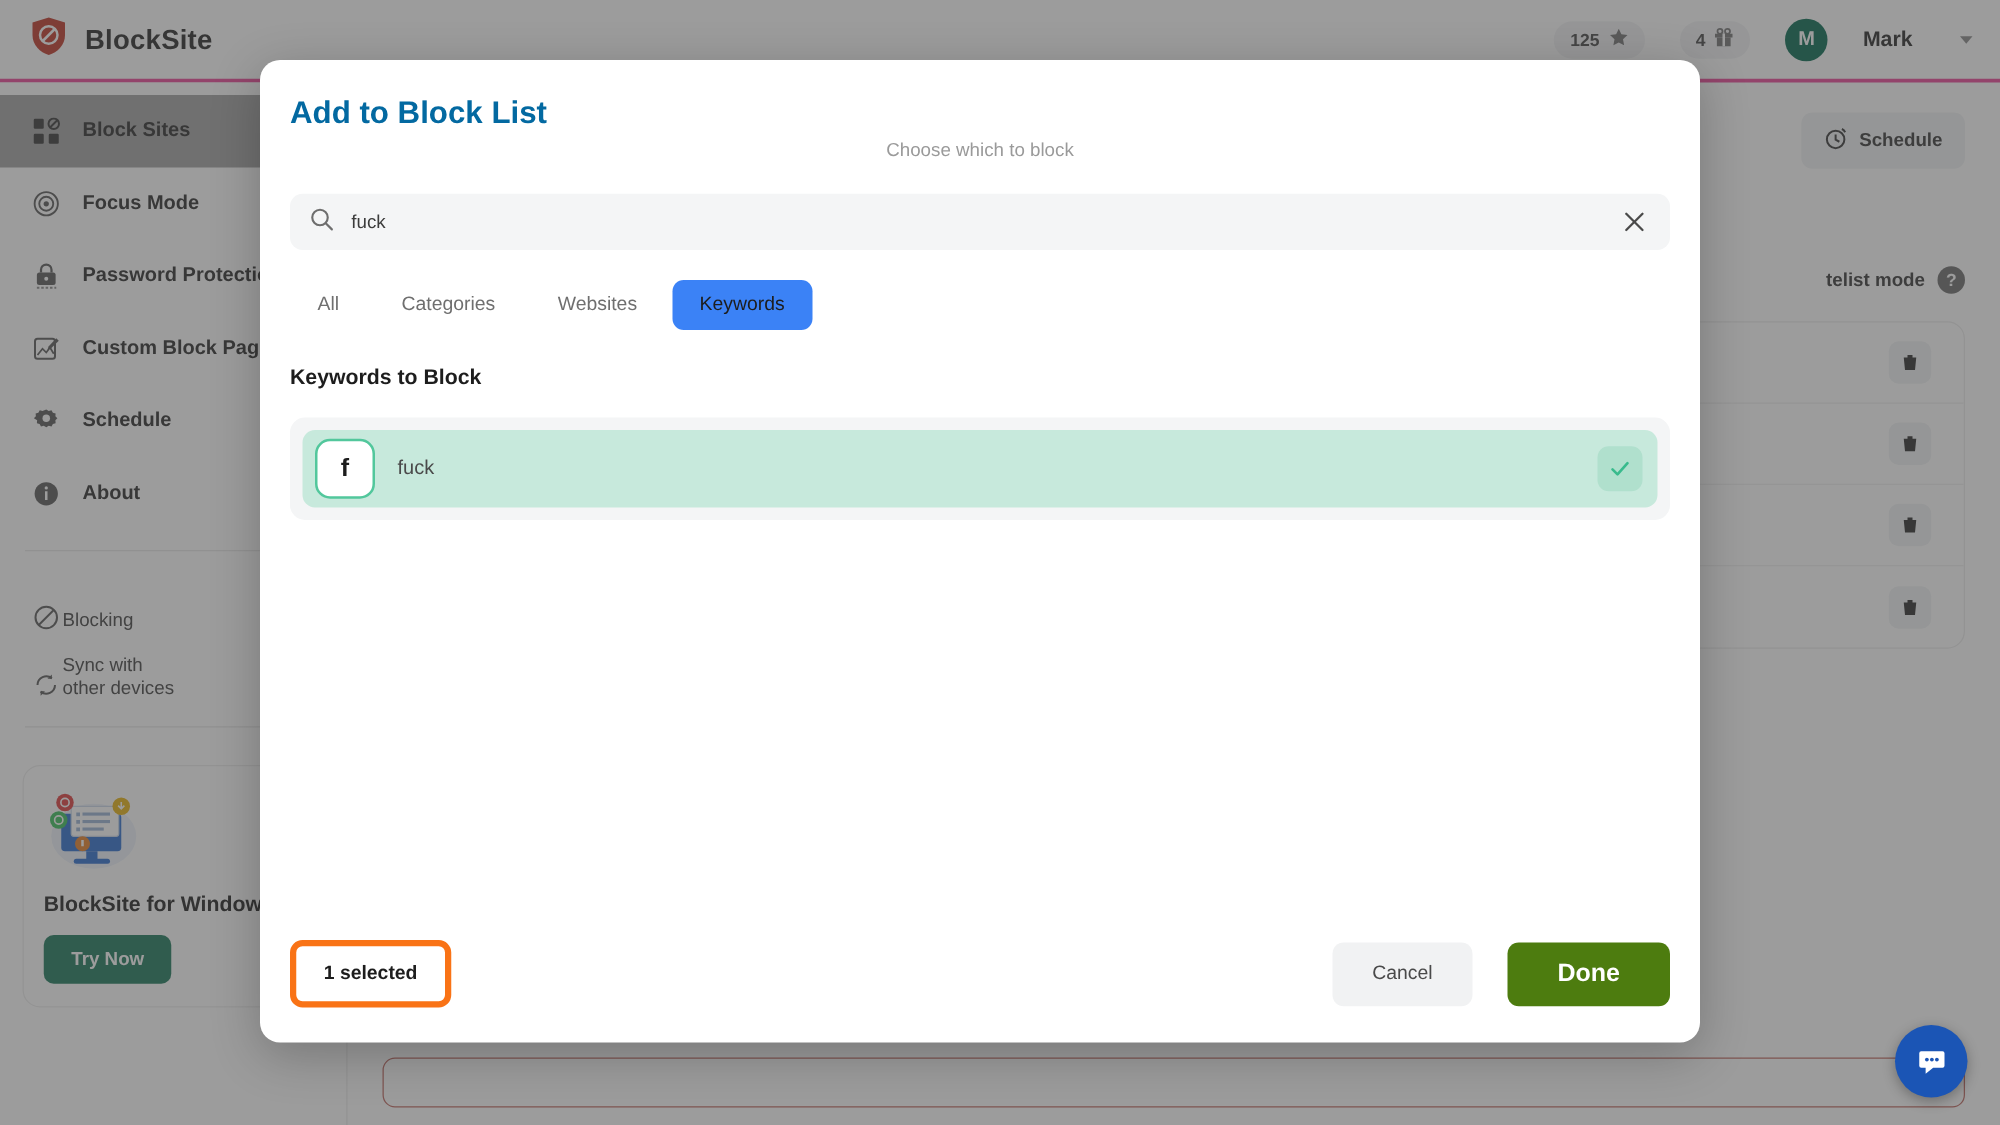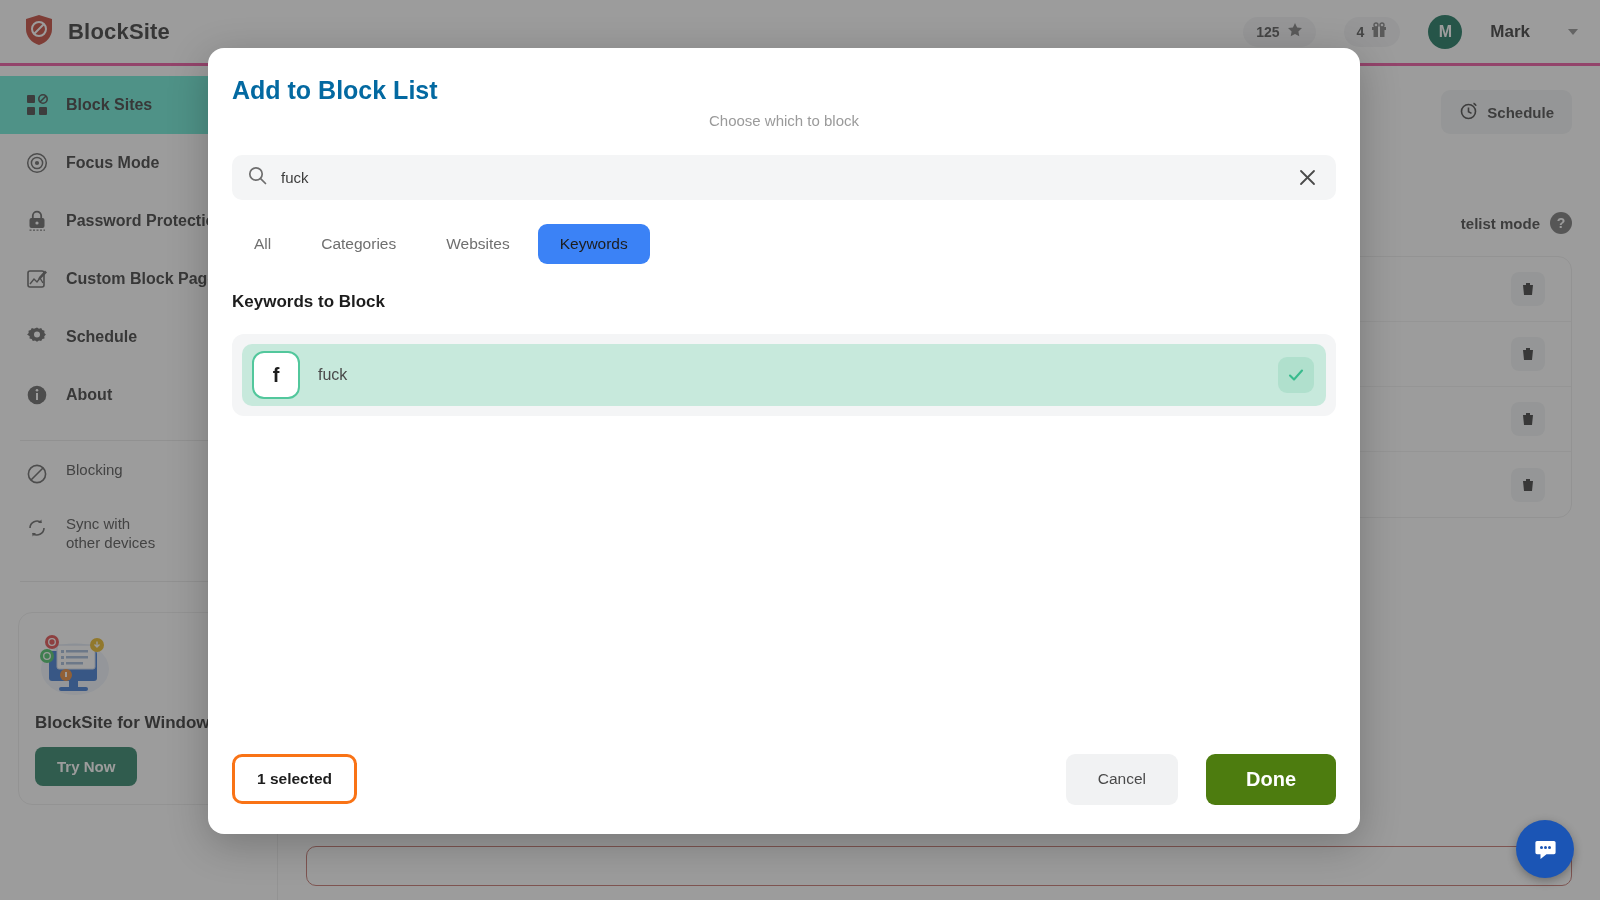--- a/index.html
+++ b/index.html
@@ -39,25 +39,25 @@
 
   
   .sidebar {
     width: 278px; flex: 0 0 278px; background: #ffffff;
     border-right: 1px solid #ececec; display: flex; flex-direction: column; padding-top: 10px;
   }
   .nav-item {
     display: flex; align-items: center; gap: 16px; height: 58px;
     padding: 0 24px; font-size: 16px; font-weight: bold; color: #2e2e2e; cursor: pointer;
   }
-  .nav-item.active { background: #5eead4; }
+  .nav-item.active { background: #a3a3a3; }
   .nav-ico { width: 26px; height: 26px; flex: 0 0 26px; display: flex; align-items: center; justify-content: center; }
   .divider { height: 1px; background: #e8e8e8; margin: 16px 20px; }
   .sub-item {
-    display: flex; align-items: flex-start; gap: 16px; min-height: 54px;
+    display: flex; align-items: flex-end; min-height: 54px;
     padding: 4px 24px; font-size: 15px; color: #454545; cursor: pointer;
   }
   .sub-label { line-height: 1.25; }
   .toggle { margin-left: auto; width: 40px; height: 21px; border-radius: 11px; background: #9ecfbd; position: relative; flex: 0 0 40px; }
   .toggle::after { content:""; position:absolute; right:2px; top:2px; width:17px; height:17px; border-radius:50%; background:#fff; }
   .promo {
     margin: 14px 18px 0 18px; border: 1px solid #ededed; border-radius: 14px;
     padding: 16px 16px 18px 16px;
   }
   .promo-title { font-size: 17px; font-weight: bold; color: #242424; margin-top: 8px; }
@@ -126,21 +126,21 @@
   .kw-label { font-size: 16px; color: #4a4a4a; flex: 1; }
   .check-box {
     width: 36px; height: 36px; border-radius: 9px; background: #b0e0cd;
     display: flex; align-items: center; justify-content: center;
   }
 
   .modal-footer {
     margin-top: auto; height: 110px; display: flex; align-items: center; gap: 14px;
   }
   .selected-badge {
-    border: 3px solid #f97316; border-radius: 10px; padding: 13px 22px;
+    border: 5px solid #f97316; border-radius: 10px; padding: 13px 22px;
     font-size: 15.5px; font-weight: bold; color: #1d1d1d; background: #fff;
   }
   .footer-actions { margin-left: auto; display: flex; gap: 28px; }
   .btn-cancel {
     background: #f1f2f3; border: none; border-radius: 9px; padding: 14px 32px;
     font-size: 15.5px; color: #4a4a4a; cursor: pointer; font-family: "Liberation Sans", sans-serif;
   }
   .btn-done {
     background: #4d7c0f; border: none; border-radius: 9px; padding: 14px 40px;
     font-size: 20px; font-weight: bold; color: #ffffff; cursor: pointer; font-family: "Liberation Sans", sans-serif;

